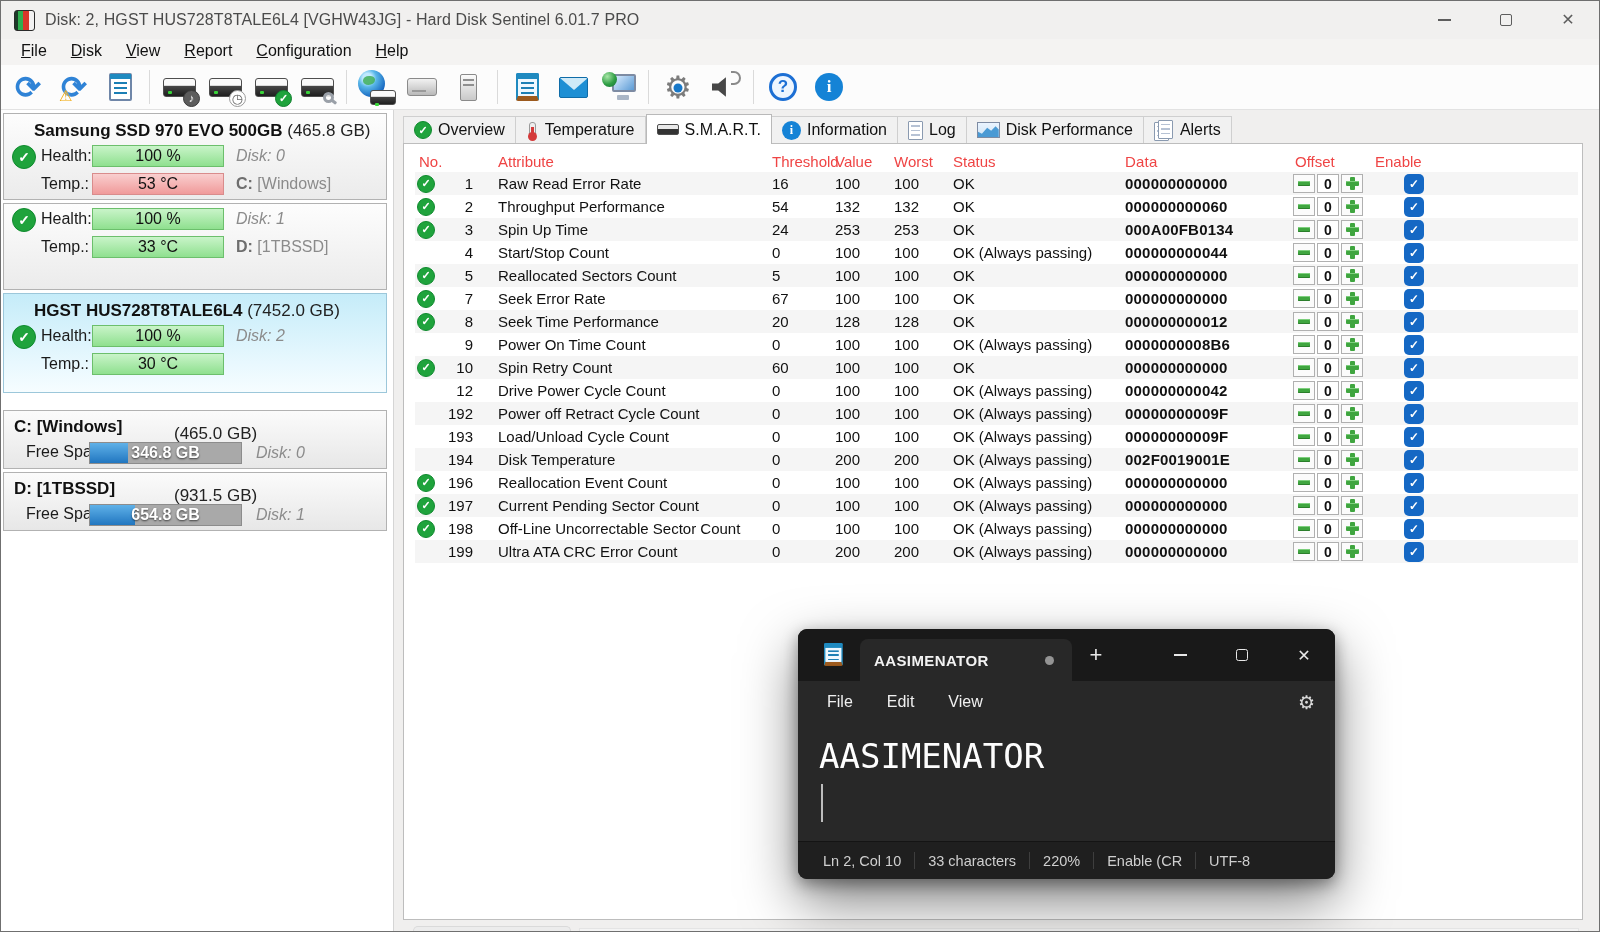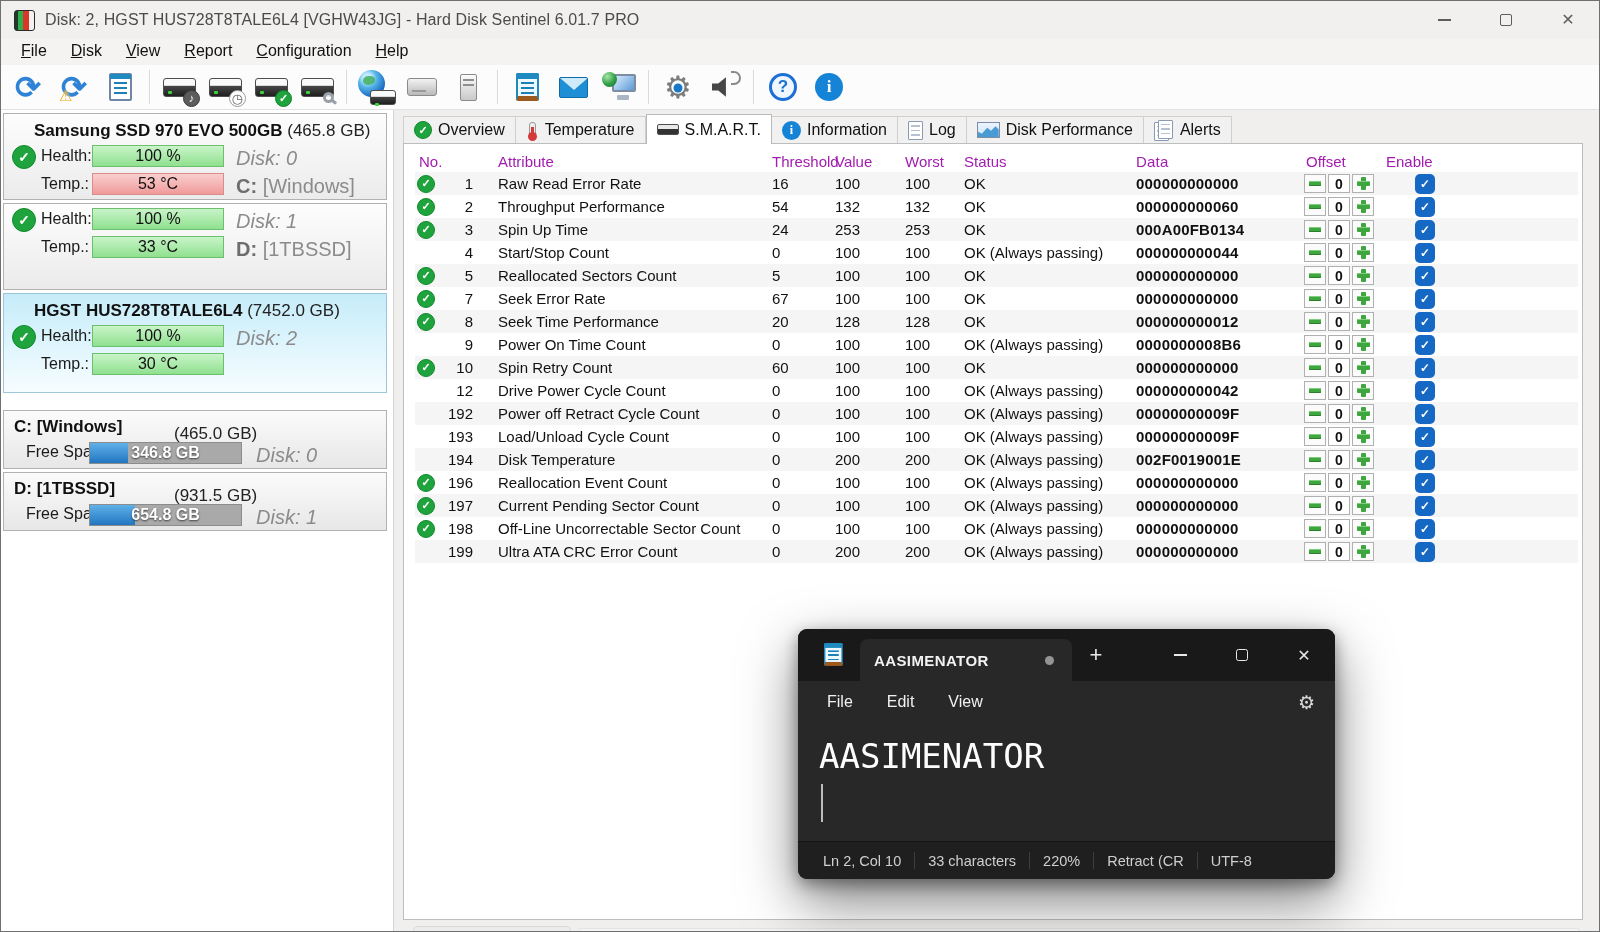--- a/index.html
+++ b/index.html
@@ -95,21 +95,21 @@
   .dp-name { font-weight:bold; }
   .dp-size { color:#222; }
   .dp-row { position:relative; height:24px; margin-top:4px; }
   .ok-circle { border-radius:50%; background:#1fa33c; border:1px solid #0f8a2e; color:#fff; display:inline-flex; align-items:center; justify-content:center; font-weight:bold; }
   .ok-24 { position:absolute; left:8px; top:0; width:24px; height:24px; font-size:14px; }
   .dp-label { position:absolute; left:37px; top:2px; font-size:16px; color:#1a1a1a; }
   .bar { position:absolute; left:88px; top:0; width:132px; height:22px; border:1px solid #74b874; display:flex; align-items:center; justify-content:center;
     font-size:16px; color:#111; }
   .bar-green { background:linear-gradient(180deg,#c9f4c9,#8fe08f); border-color:#6cbf6c; }
   .bar-red { background:linear-gradient(180deg,#f9cfcf,#f09a9a); border-color:#d98c8c; }
-  .dp-meta { position:absolute; left:232px; top:2px; font-size:20px; color:#8b8b8b; white-space:nowrap; }
+  .dp-meta { position:absolute; left:232px; top:2px; font-size:16px; color:#8b8b8b; white-space:nowrap; }
   .italic { font-style:italic; }
   .vol-drive { font-weight:bold; color:#6e6e6e; }
 
   .vol-panel { position:relative; height:59px; border:1px solid #b2b2b2; background:linear-gradient(180deg,#fbfbfb,#e7e7e7); margin-bottom:3px; }
   .vol-title { position:absolute; left:10px; top:6px; font-size:17px; font-weight:bold; color:#111; }
   .vol-size { position:absolute; left:170px; top:13px; font-size:17px; color:#222; }
   .vol-row { position:absolute; left:0; right:0; top:31px; height:22px; }
   .vol-label { position:absolute; left:22px; top:1px; font-size:16px; color:#1a1a1a; }
   .freebar { position:absolute; left:85px; top:0; width:153px; height:22px; background:#a9a9a9; border:1px solid #8c8c8c; overflow:hidden; }
   .freebar-fill { position:absolute; left:0; top:0; bottom:0; background:linear-gradient(180deg,#5fb1e8,#2176c0); }
@@ -138,31 +138,31 @@
     clip-path:polygon(0 100%,0 62%,20% 76%,45% 34%,64% 55%,85% 24%,100% 46%,100% 100%); }
   .docs2 { position:relative; width:20px; height:21px; }
   .docs2 .doc { position:absolute; }
   .docs2 .d1 { left:4px; top:0; }
   .docs2 .d2 { left:0; top:2px; }
 
   
   .tab-page { position:absolute; left:402px; top:33px; width:1180px; height:777px; background:#fff; border:1px solid #bdbdbd; z-index:1; }
   .smart-table { position:absolute; left:11px; top:6px; right:4px; font-size:15px; color:#111; }
   .thead, .trow { display:flex; align-items:center; }
-  .thead { height:22px; color:#a21caf; }
+  .thead { height:22px; color:#ef4444; }
   .trow { height:23px; }
   .trow.stripe { background:#f5f5f5; }
   .c-no { width:76px; display:flex; align-items:center; }
   .c-no .ok-17 { margin-left:2px; }
   .row-num { width:36px; text-align:right; margin-left:2px; }
   .hidden { visibility:hidden; }
   .c-attr { width:278px; padding-left:7px; }
   .c-th { width:63px; padding-left:3px; }
   .c-val { width:59px; padding-left:3px; }
-  .c-worst { width:59px; padding-left:3px;margin-left:11px; }
+  .c-worst { width:59px; padding-left:3px; }
   .c-status { width:172px; padding-left:3px; }
   .c-data { width:171px; padding-left:3px; font-weight:bold; letter-spacing:.2px; }
   .c-offset { width:80px; display:flex; align-items:center; gap:2px; }
   .off-btn { width:22px; height:19px; border:1px solid #b0b0b0; background:#fbfbfb; display:inline-flex; align-items:center; justify-content:center; position:relative; padding:0; }
   .dash { width:12px; height:5px; background:#3fa53f; border-radius:1px; box-shadow:inset 0 -1px 0 #2b7e2b, inset 0 1px 0 #7ed07e; }
   .plus-wrap { position:relative; width:13px; height:13px; }
   .plus-v { position:absolute; left:4px; top:0; width:5px; height:13px; background:#3fa53f; border-radius:1px; }
   .plus-h { position:absolute; left:0; top:4px; width:13px; height:5px; background:#3fa53f; border-radius:1px;
     box-shadow:inset 0 1px 0 #7ed07e; }
   .c-enable { width:72px; }
@@ -902,19 +902,19 @@
       <span class="np-gear">⚙</span>
     </div>
     <div class="np-editor"><span>AASIMENATOR</span><br><span class="np-caret"></span></div>
     <div class="np-statusbar">
       <span class="np-status-item">Ln 2, Col 10</span>
       <span class="np-status-sep"></span>
       <span class="np-status-item">33 characters</span>
       <span class="np-status-sep"></span>
       <span class="np-status-item">220%</span>
       <span class="np-status-sep"></span>
-      <span class="np-status-item">Retract (CR</span>
+      <span class="np-status-item">Enable (CR</span>
       <span class="np-status-sep"></span>
       <span class="np-status-item">UTF-8</span>
     </div>
   </div>
 
 </div>
 
 </body></html>

